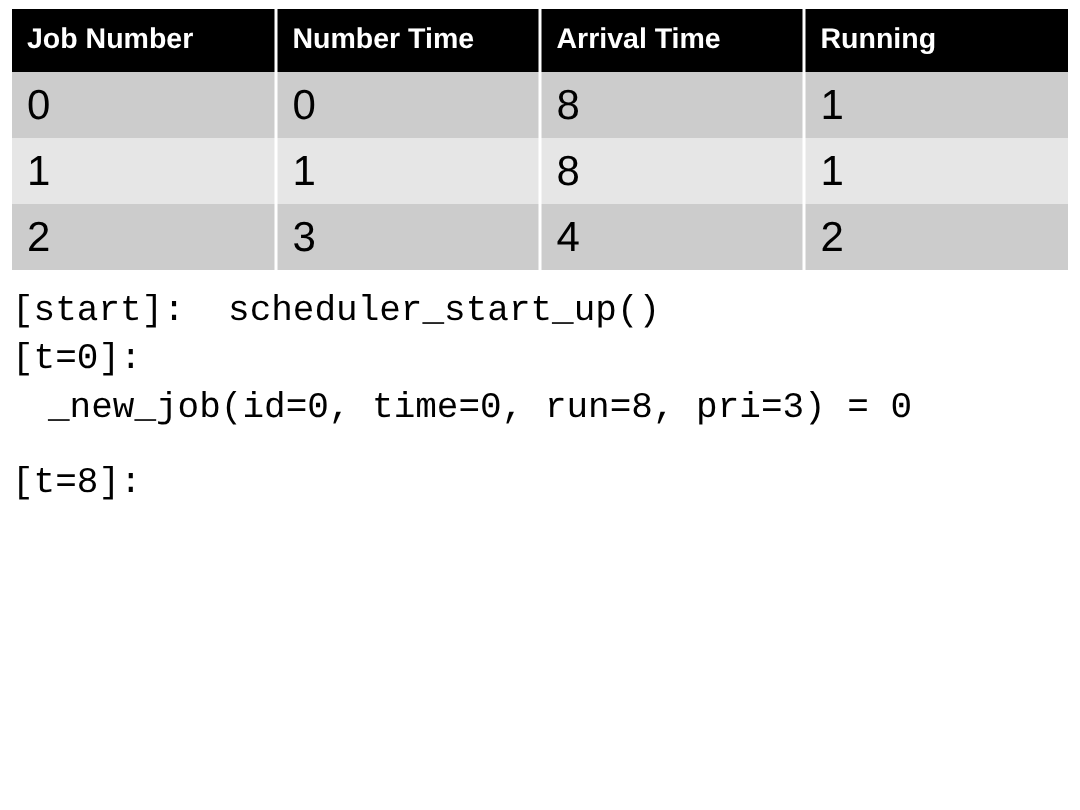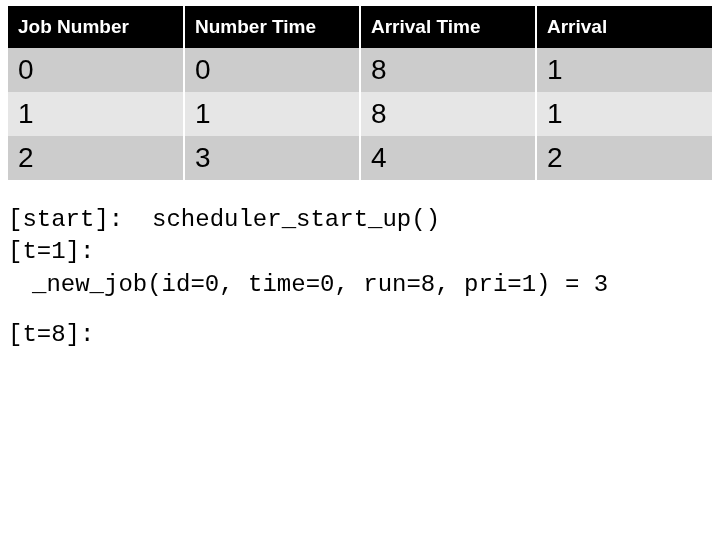--- a/index.html
+++ b/index.html
@@ -27,40 +27,40 @@
   th:last-child { border-right: none; }
   td {
     font-size: 28px;
     padding: 6px 10px;
     border-right: 2px solid #ffffff;
   }
   td:last-child { border-right: none; }
   tr.row-dark td { background: #cccccc; }
   tr.row-light td { background: #e6e6e6; }
   .log {
-    margin-top: 24px;
+    margin-top: 12px;
     font-family: "Courier New", Courier, monospace;
     font-size: 24px;
     line-height: 1.35;
   }
   .log-block { margin-bottom: 18px; }
   .log-line { white-space: pre; }
   .indent { padding-left: 24px; }
   .qq { color: #cc0000; font-weight: bold; }
 </style>
 </head>
 <body>
 
 <table>
   <thead>
     <tr>
       <th>Job Number</th>
       <th>Number Time</th>
       <th>Arrival Time</th>
-      <th>Arrival</th>
+      <th>Running</th>
     </tr>
   </thead>
   <tbody>
     <tr class="row-dark">
       <td>0</td>
       <td>0</td>
       <td>8</td>
       <td>1</td>
     </tr>
     <tr class="row-light">
@@ -74,19 +74,19 @@
       <td>3</td>
       <td>4</td>
       <td>2</td>
     </tr>
   </tbody>
 </table>
 
 <div class="log">
   <div class="log-block">
     <div class="log-line">[start]:  scheduler_start_up()</div>
-    <div class="log-line">[t=1]:</div>
-    <div class="log-line indent">_new_job(id=0, time=0, run=8, pri=1) = 3</div>
+    <div class="log-line">[t=0]:</div>
+    <div class="log-line indent">_new_job(id=0, time=0, run=8, pri=3) = 0</div>
   </div>
   <div class="log-block">
     <div class="log-line">[t=8]:</div>
   </div>
 </div>
 
 </body></html>

